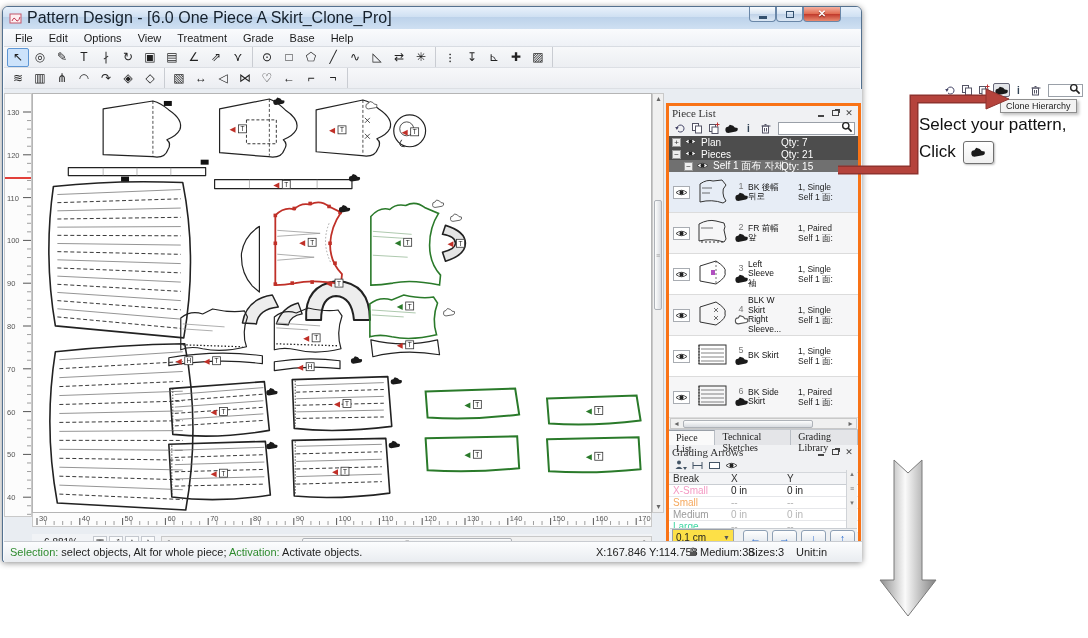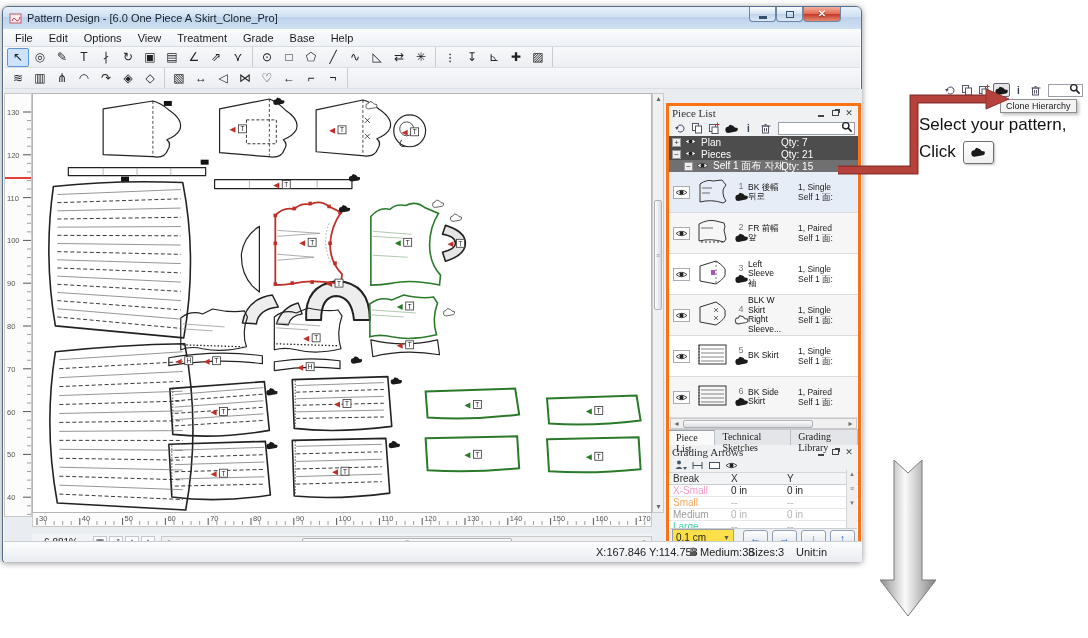--- a/index.html
+++ b/index.html
@@ -6,21 +6,21 @@
 body { width:1088px; height:638px; background:#fff; position:relative; overflow:hidden;
   font-family:"Liberation Sans", sans-serif; font-size:11px; color:#222;}
 .abs { position:absolute; }
 
 
 #win { left:2px; top:6px; width:860px; height:556px; background:#ecf2fa;
   border:1px solid #54718f; border-radius:6px 6px 2px 2px;
   box-shadow:0 1px 6px rgba(0,0,0,.45), inset 0 0 0 1px rgba(255,255,255,.55); }
 .titlebar { left:0; top:0; right:0; height:22px; border-radius:5px 5px 0 0;
   background:linear-gradient(#e8f1fb, #cfe0f2 45%, #bcd2ea 46%, #cfe0f2); display:flex; align-items:center; padding:0 6px; }
-.title-text { font-size:11px; color:#15202b; margin-left:5px; white-space:nowrap; }
+.title-text { font-size:16px; color:#15202b; margin-left:5px; white-space:nowrap; }
 .winctrls { position:absolute; right:20px; top:0; display:flex; }
 .wbtn { width:27px; height:15px; border:1px solid #6a87a8; border-top:none; border-radius:0 0 4px 4px;
   background:linear-gradient(#fbfdfe,#d6e3f2 50%,#c0d2e8 51%,#dbe7f4); display:flex; align-items:center; justify-content:center; }
 .wbtn.close { width:38px; background:linear-gradient(#f5b0a0,#e06a4f 50%,#c0392b 51%,#e98a70); }
 .glyph-min { width:8px; height:3px; background:#33506e; margin-top:6px; }
 .glyph-max { width:8px; height:7px; border:1.5px solid #33506e; }
 .glyph-close { color:#fff; font-size:10px; font-weight:bold; line-height:1; text-shadow:0 1px 1px #7a1f12; }
 
 .menubar { left:1px; top:22px; right:1px; height:18px; background:linear-gradient(#fafbfd,#eef1f6);
   border-bottom:1px solid #d8dce2; display:flex; align-items:center; padding-left:3px; }
@@ -978,20 +978,23 @@
         <span style="flex:1"></span>
         <span class="garrbtn">←</span>
         <span class="garrbtn">→</span>
         <span class="garrbtn">↓</span>
         <span class="garrbtn">↑</span>
       </div>
     </div>
   </div>
 
   <div id="statusbar" class="abs">
+    <span class="sitem" style="left:6px;">
+      <span class="green">Selection:</span><span> select objects, Alt for whole piece; </span><span class="green">Activation:</span><span> Activate objects.</span>
+    </span>
     <span class="sitem" style="left:592px;">X:167.846</span>
     <span class="sitem" style="left:645px;">Y:114.758</span>
     <span class="sitem" style="left:685px; top:5px;">
       <svg width="8" height="10" viewBox="0 0 8 10">
           <path d="M2,4.5 V3 a2,2 0 0 1 4,0 V4.5" fill="none" stroke="#555" stroke-width="1.2"></path>
           <rect x="1" y="4.5" width="6" height="4.5" fill="#555"></rect>
         </svg>
     </span>
     <span class="sitem" style="left:696px;">Medium:38</span>
     <span class="sitem" style="left:744px;">Sizes:3</span>

